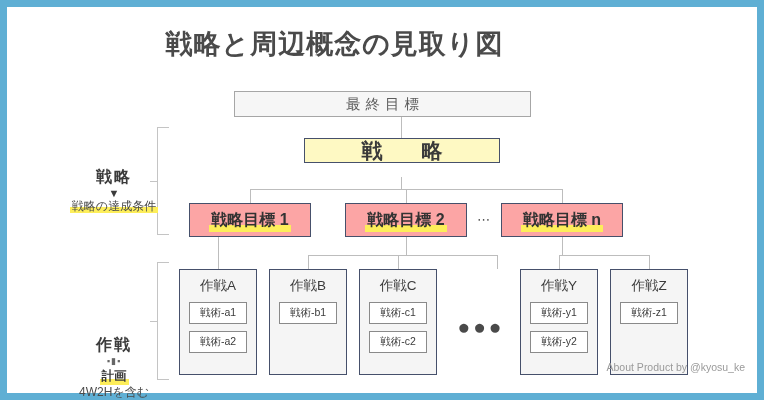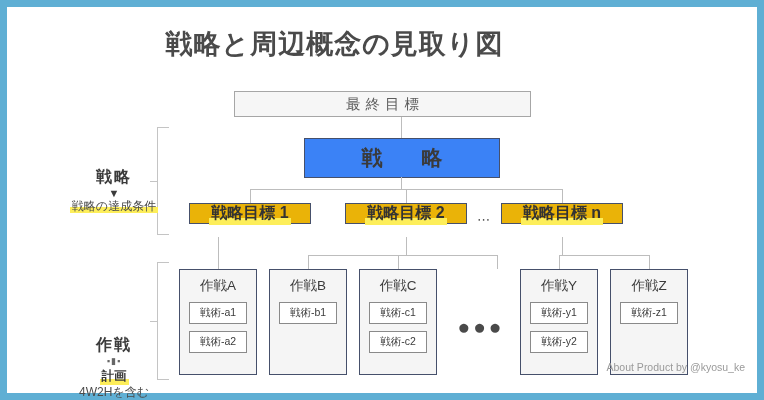--- a/index.html
+++ b/index.html
@@ -57,37 +57,37 @@
     color: #5d5d5d;
     letter-spacing: 5px;
     text-indent: 5px;
   }
 
   
   #strategy {
     left: 297px;
     top: 131px;
     width: 196px;
-    height: 40px;
-    background: #3b82f6;
+    height: 25px;
+    background: #fef9c3;
     border: 1.5px solid #46506b;
     font-size: 21px;
     font-weight: bold;
     color: #3a3a3a;
     letter-spacing: 9px;
     text-indent: 9px;
   }
 
   
   .goal {
     top: 196px;
-    height: 21px;
+    height: 34px;
     font-size: 16px;
     font-weight: bold;
-    background: #eab308;
+    background: #fca5a5;
     border: 1.4px solid #46506b;
   }
   #goal-1 { left: 182px; width: 122px; }
   #goal-2 { left: 338px; width: 122px; }
   #goal-n { left: 494px; width: 122px; }
 
   .goal .hl {
     position: relative;
     display: inline-block;
     z-index: 1;

